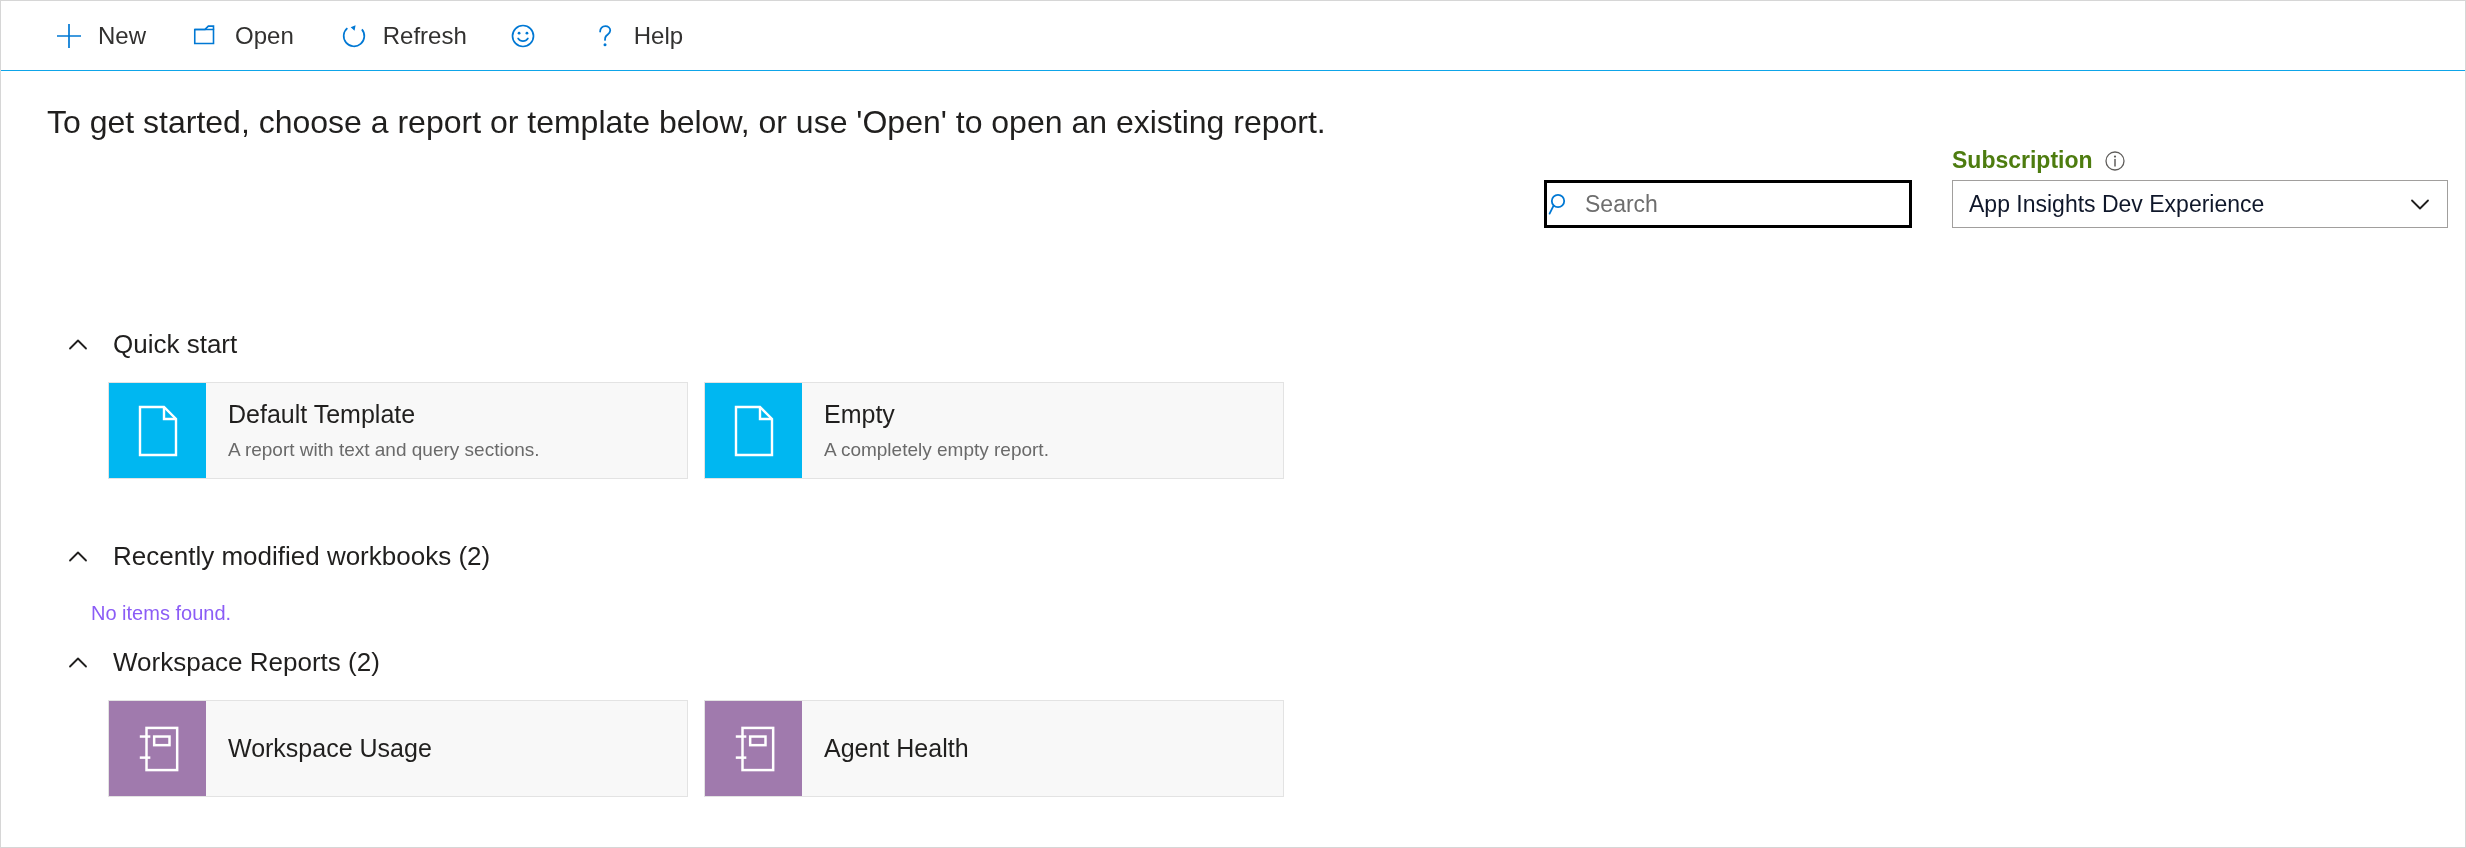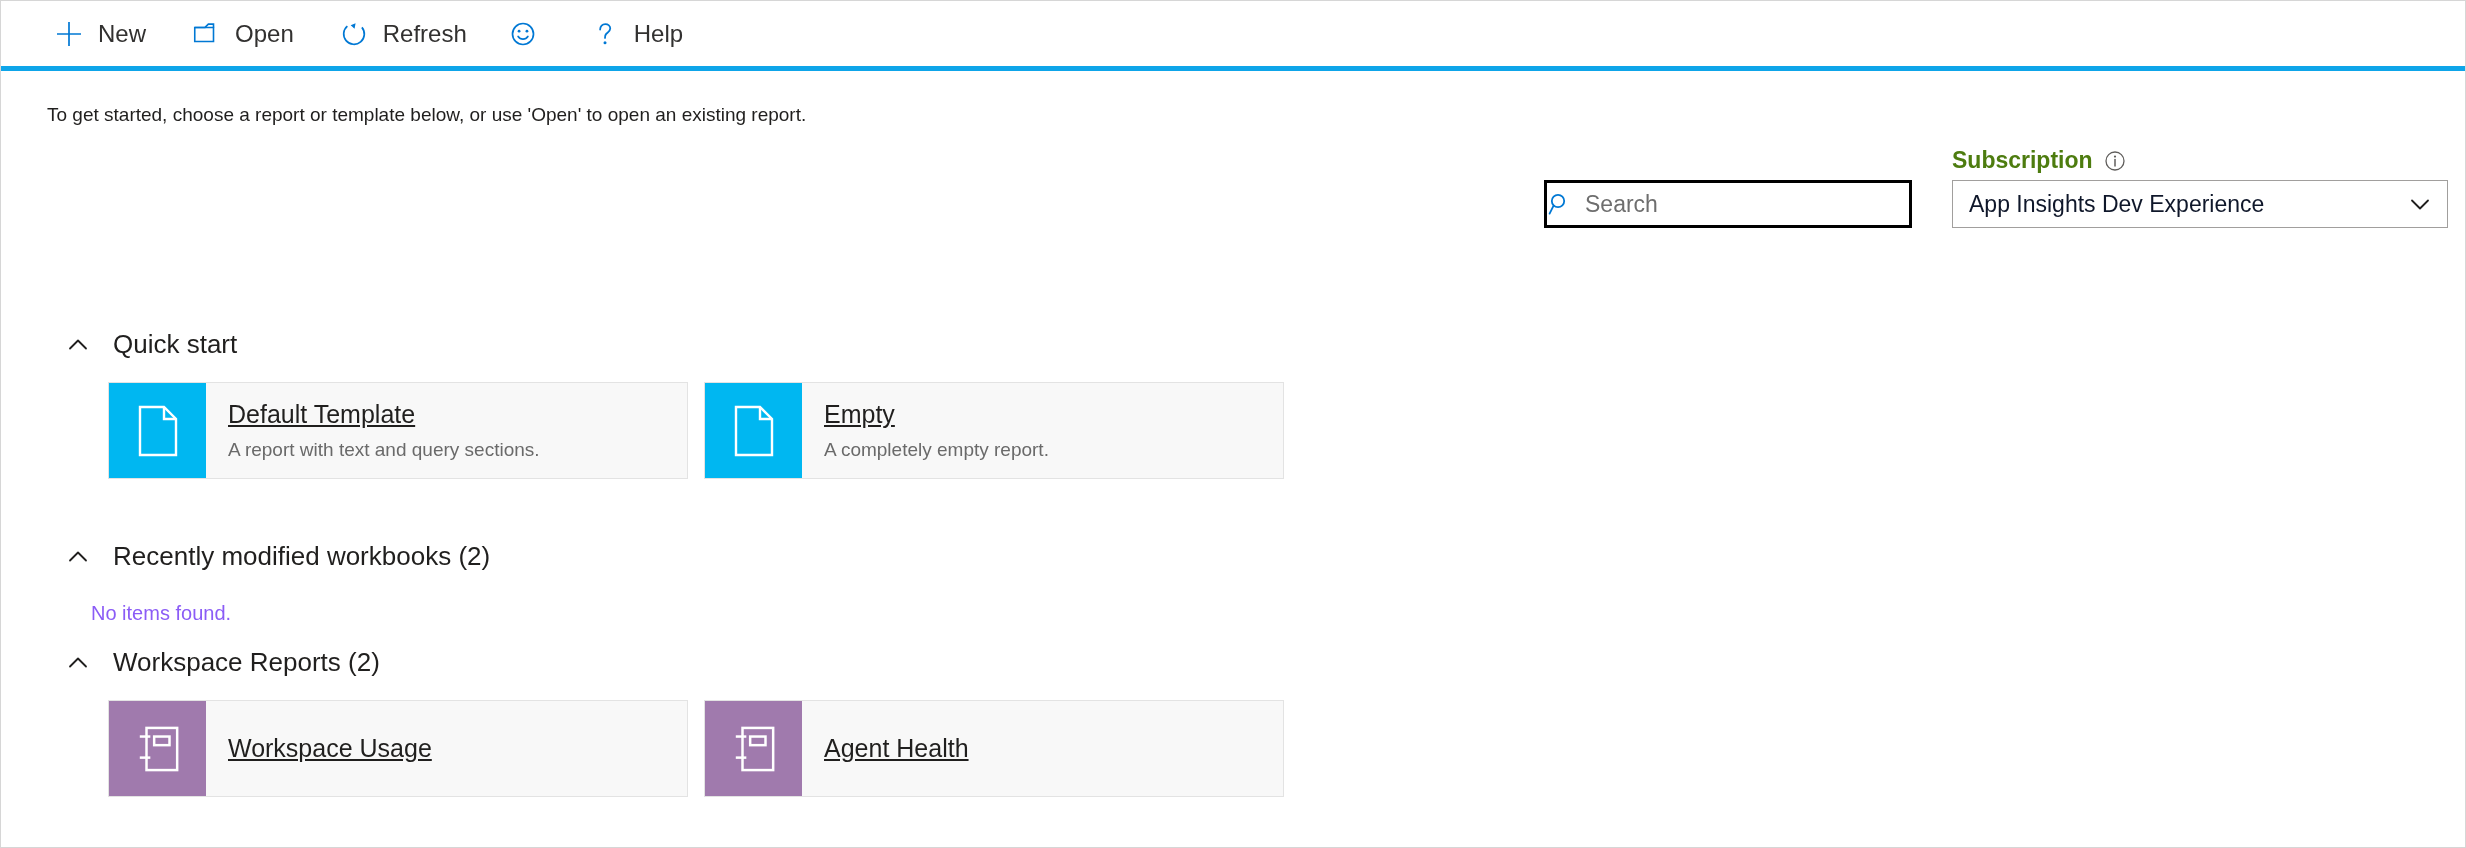--- a/index.html
+++ b/index.html
@@ -23,21 +23,21 @@
     flex-direction: column;
   }
 
   
   .toolbar {
     height: 70px;
     min-height: 70px;
     display: flex;
     align-items: center;
     padding-left: 38px;
-    border-bottom: 5px solid #0ea5e9;
+    border-bottom: 1px solid #0ea5e9;
     background: #ffffff;
   }
   .tb-item {
     display: flex;
     align-items: center;
     height: 48px;
     padding: 0 14px;
     margin-right: 16px;
     cursor: pointer;
     user-select: none;
@@ -60,21 +60,21 @@
 
   
   .content {
     flex: 1;
     position: relative;
     padding: 0;
   }
   .intro {
     position: absolute;
     left: 46px; top: 33px;
-    font-size: 19px;
+    font-size: 32px;
     color: #201f1e;
     white-space: nowrap;
   }
 
   
   .right-controls {
     position: absolute;
     top: 78px;
     left: 1543px;
     display: flex;
@@ -205,21 +205,20 @@
     flex: 1;
     display: flex;
     flex-direction: column;
     justify-content: center;
     padding-left: 22px;
   }
   .card-title {
     font-size: 25px;
     color: #201f1e;
     line-height: 1.25;
-    text-decoration: underline;
   }
   .card-sub {
     font-size: 19px;
     color: #6a6a6a;
     margin-top: 8px;
     line-height: 1.2;
   }
   .card.single .card-title { line-height: 1; }
 </style>
 </head>

